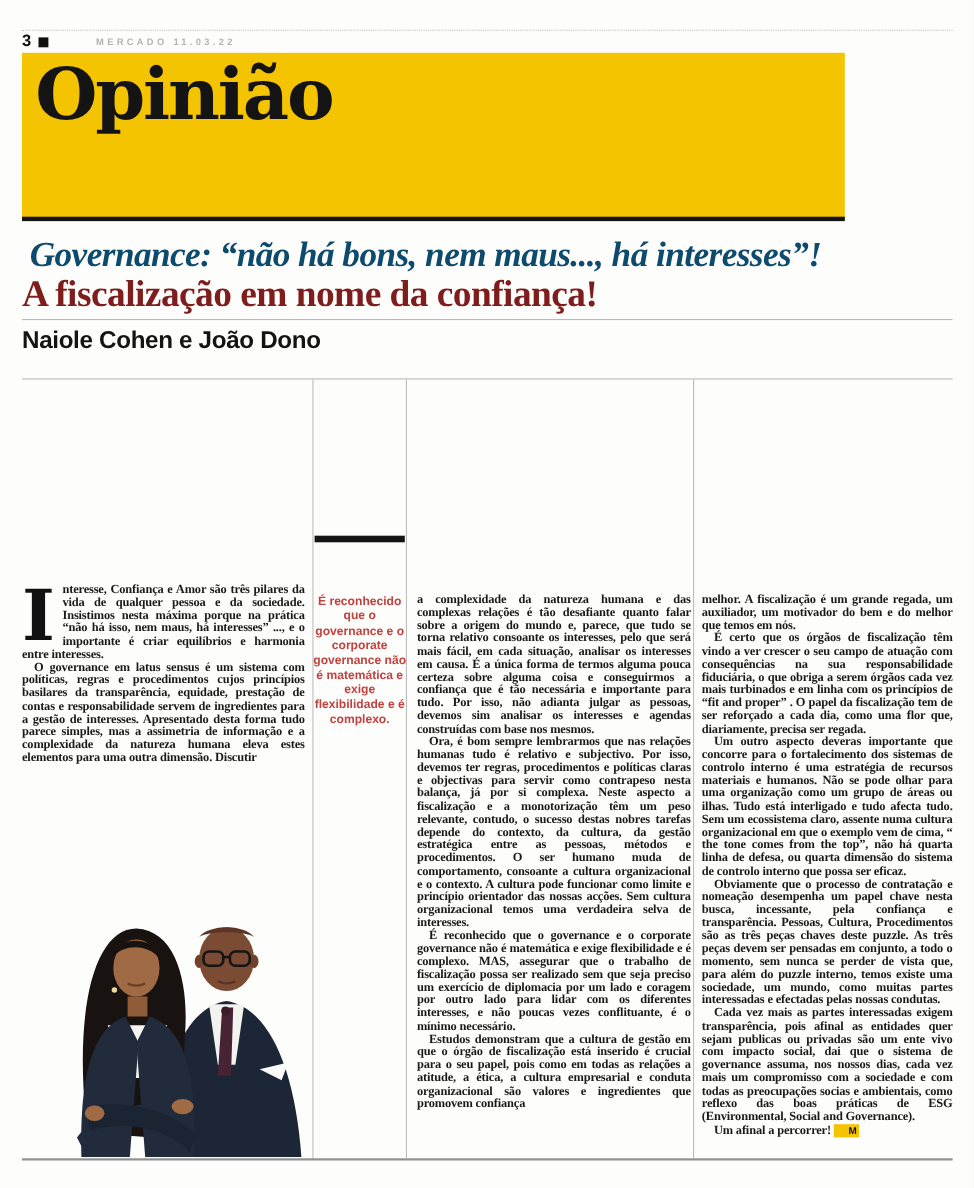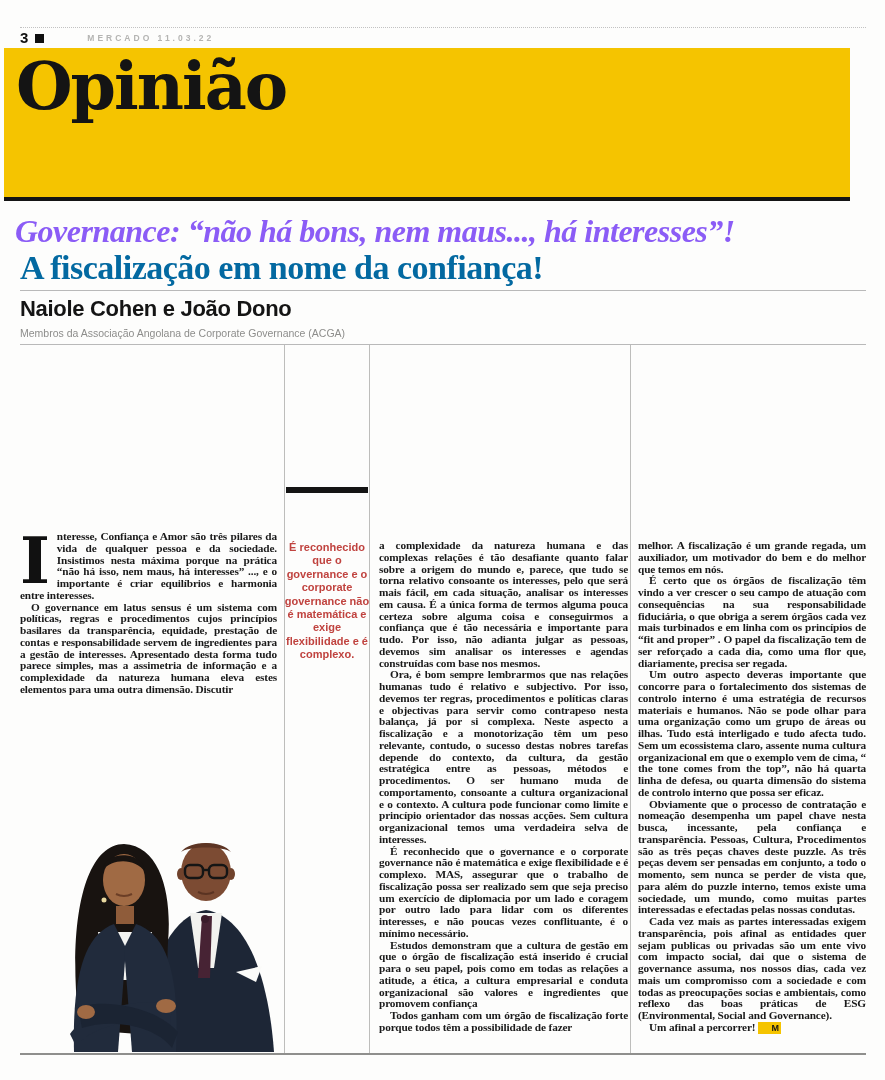--- a/index.html
+++ b/index.html
@@ -4,28 +4,28 @@
 <style>
   html,body{margin:0;padding:0;background:#f4f4f2;}
   .page{position:relative;width:885px;height:1080px;background:#fdfdfc;overflow:hidden;
         font-family:"Liberation Serif",serif;color:#161616;}
   .hrule{position:absolute;left:20px;width:846px;border-top:1px solid #b9b9b9;}
   .top-dotted{position:absolute;left:20px;width:846px;top:27px;border-top:1px dotted #c2c2c2;}
   .topbar{position:absolute;left:20px;top:31px;height:14px;display:flex;align-items:center;gap:7px;}
   .page-num{font:700 15px/14px "Liberation Sans",sans-serif;color:#101010;}
   .page-dot{width:9px;height:9px;background:#101010;}
   .masthead{font:700 8.5px "Liberation Sans",sans-serif;letter-spacing:3px;color:#b4b4b2;text-transform:uppercase;padding-left:36px;}
-  .banner{position:absolute;left:4px;top:48px;width:846px;height:149px;
+  .banner{position:absolute;left:20px;top:48px;width:748px;height:149px;
           background:var(--banner_yellow,#F5C400);border-bottom:4px solid #141414;}
   .banner-title{margin:0;padding:0 0 0 12px;font-family:"DejaVu Serif",serif;font-weight:700;
           font-size:65px;line-height:76px;letter-spacing:-2px;color:#141414;}
-  .kicker{position:absolute;left:15px;top:213px;width:840px;
-          font:italic 700 32px/36px "Liberation Serif",serif;letter-spacing:-0.5px;color:#8b5cf6;}
+  .kicker{position:absolute;left:27px;top:213px;width:840px;
+          font:italic 700 32px/36px "Liberation Serif",serif;letter-spacing:-0.5px;color:#0c4a6e;}
   .headline{position:absolute;left:20px;top:249px;width:840px;
-          font:700 34px/38px "Liberation Serif",serif;letter-spacing:-0.5px;color:#0369a1;}
+          font:700 34px/38px "Liberation Serif",serif;letter-spacing:-0.5px;color:#7f1d1d;}
   .rule-byline-top{top:290px;}
   .byline{position:absolute;left:20px;top:296px;font:700 22px/26px "Liberation Sans",sans-serif;
           letter-spacing:-0.3px;color:#141414;}
   .role{position:absolute;left:20px;top:327px;font:400 10.5px "Liberation Sans",sans-serif;color:#8d8d8b;}
   .rule-article-top{top:344px;}
   .article{position:absolute;left:20px;top:345px;width:846px;height:708px;}
   .vd{position:absolute;top:0;bottom:0;width:1px;background:#bdbdbb;}
   .vd1{left:264px;}.vd2{left:349px;}.vd3{left:610px;}
   .bodytext{font-size:11.3px;line-height:11.75px;font-weight:700;text-align:justify;
           letter-spacing:-0.15px;color:#1a1a1a;}
@@ -59,42 +59,40 @@
 
   <div class="banner">
     <h1 class="banner-title">Opinião</h1>
   </div>
 
   <div class="kicker">Governance: “não há bons, nem maus..., há interesses”!</div>
   <div class="headline">A fiscalização em nome da confiança!</div>
 
   <div class="hrule rule-byline-top"></div>
   <div class="byline">Naiole Cohen e João Dono</div>
-  <div class="role">Membros da Associação Angolana de Corporate Governance (ACGA)</div>
   <div class="hrule rule-article-top"></div>
 
   <div class="article">
     <div class="vd vd1"></div>
     <div class="vd vd2"></div>
     <div class="vd vd3"></div>
 
     <div class="col1-text bodytext">
       <p><span class="dropcap">I</span><span>nteresse, Confiança e Amor são três pilares da vida de qualquer pessoa e da sociedade. Insistimos nesta máxima porque na prática “não há isso, nem maus, há interesses” ..., e o importante é criar equilíbrios e harmonia entre interesses.</span></p>
       <p class="indent">O governance em latus sensus é um sistema com políticas, regras e procedimentos cujos princípios basilares da transparência, equidade, prestação de contas e responsabilidade servem de ingredientes para a gestão de interesses. Apresentado desta forma tudo parece simples, mas a assimetria de informação e a complexidade da natureza humana eleva estes elementos para uma outra dimensão. Discutir</p>
     </div>
 
     <div class="qbar"></div>
     <div class="pullquote">É reconhecido que o governance e o corporate governance não é matemática e exige flexibilidade e é complexo.</div>
 
     <div class="col2-text bodytext">
       <p>a complexidade da natureza humana e das complexas relações é tão desafiante quanto falar sobre a origem do mundo e, parece, que tudo se torna relativo consoante os interesses, pelo que será mais fácil, em cada situação, analisar os interesses em causa. É a única forma de termos alguma pouca certeza sobre alguma coisa e conseguirmos a confiança que é tão necessária e importante para tudo. Por isso, não adianta julgar as pessoas, devemos sim analisar os interesses e agendas construídas com base nos mesmos.</p>
       <p class="indent">Ora, é bom sempre lembrarmos que nas relações humanas tudo é relativo e subjectivo. Por isso, devemos ter regras, procedimentos e políticas claras e objectivas para servir como contrapeso nesta balança, já por si complexa. Neste aspecto a fiscalização e a monotorização têm um peso relevante, contudo, o sucesso destas nobres tarefas depende do contexto, da cultura, da gestão estratégica entre as pessoas, métodos e procedimentos. O ser humano muda de comportamento, consoante a cultura organizacional e o contexto. A cultura pode funcionar como limite e princípio orientador das nossas acções. Sem cultura organizacional temos uma verdadeira selva de interesses.</p>
       <p class="indent">É reconhecido que o governance e o corporate governance não é matemática e exige flexibilidade e é complexo. MAS, assegurar que o trabalho de fiscalização possa ser realizado sem que seja preciso um exercício de diplomacia por um lado e coragem por outro lado para lidar com os diferentes interesses, e não poucas vezes conflituante, é o mínimo necessário.</p>
       <p class="indent">Estudos demonstram que a cultura de gestão em que o órgão de fiscalização está inserido é crucial para o seu papel, pois como em todas as relações a atitude, a ética, a cultura empresarial e conduta organizacional são valores e ingredientes que promovem confiança</p>
-      <p class="indent">Todos ganham com um órgão de fiscalização forte porque todos têm a possibilidade de fazer</p>
     </div>
 
     <div class="col3-text bodytext">
       <p>melhor. A fiscalização é um grande regada, um auxiliador, um motivador do bem e do melhor que temos em nós.</p>
       <p class="indent">É certo que os órgãos de fiscalização têm vindo a ver crescer o seu campo de atuação com consequências na sua responsabilidade fiduciária, o que obriga a serem órgãos cada vez mais turbinados e em linha com os princípios de “fit and proper” . O papel da fiscalização tem de ser reforçado a cada dia, como uma flor que, diariamente, precisa ser regada.</p>
       <p class="indent">Um outro aspecto deveras importante que concorre para o fortalecimento dos sistemas de controlo interno é uma estratégia de recursos materiais e humanos. Não se pode olhar para uma organização como um grupo de áreas ou ilhas. Tudo está interligado e tudo afecta tudo. Sem um ecossistema claro, assente numa cultura organizacional em que o exemplo vem de cima, “ the tone comes from the top”, não há quarta linha de defesa, ou quarta dimensão do sistema de controlo interno que possa ser eficaz.</p>
       <p class="indent">Obviamente que o processo de contratação e nomeação desempenha um papel chave nesta busca, incessante, pela confiança e transparência. Pessoas, Cultura, Procedimentos são as três peças chaves deste puzzle. As três peças devem ser pensadas em conjunto, a todo o momento, sem nunca se perder de vista que, para além do puzzle interno, temos existe uma sociedade, um mundo, como muitas partes interessadas e efectadas pelas nossas condutas.</p>
       <p class="indent">Cada vez mais as partes interessadas exigem transparência, pois afinal as entidades quer sejam publicas ou privadas são um ente vivo com impacto social, dai que o sistema de governance assuma, nos nossos dias, cada vez mais um compromisso com a sociedade e com todas as preocupações socias e ambientais, como reflexo das boas práticas de ESG (Environmental, Social and Governance).</p>
       <p class="indent"><span>Um afinal a percorrer!</span><span class="endmark">M</span></p>
     </div>

